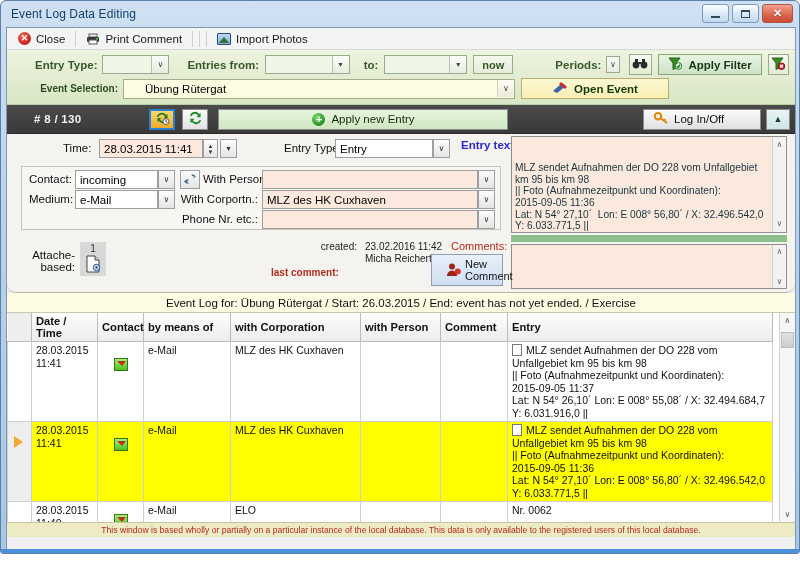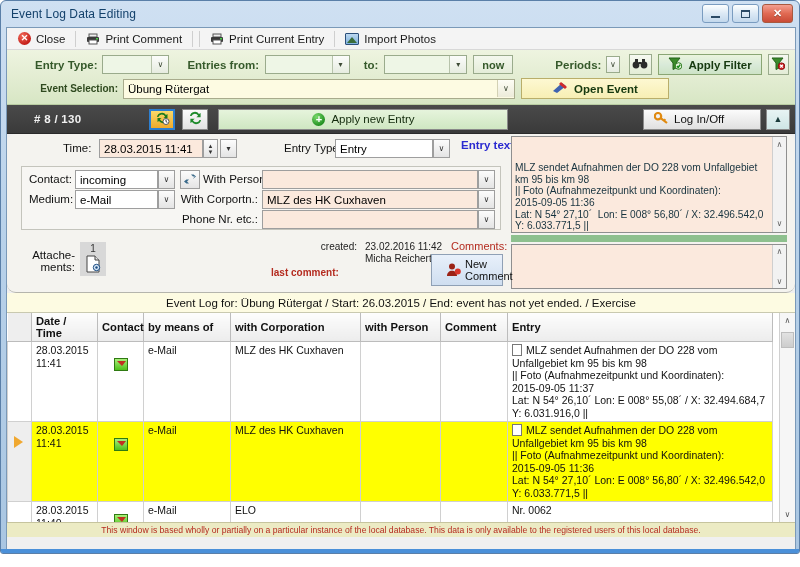--- a/index.html
+++ b/index.html
@@ -151,21 +151,21 @@
     background: linear-gradient(#f6f9f1, #e3ecd6);
     display: flex; align-items: center; justify-content: center;
   }
   .yellowrow { }
   .eventsel-label { color: #2f4a1f; font-weight: bold; font-size: 10px; }
   .creamfield {
     height: 20px;
     background: #fdfbe2;
     border: 1px solid #a8ab8c;
     display: flex; align-items: center;
-    padding-left: 4px;
+    padding-left: 21px;
     font-size: 11.5px; color: #000;
   }
   .openbtn {
     height: 21px;
     border: 1px solid #b9ae6a;
     background: linear-gradient(#fdf8d2, #f7efb4);
     display: flex; align-items: center; justify-content: center; gap: 6px;
     font-weight: bold; font-size: 11.5px; color: #16390f;
   }
 
@@ -430,31 +430,20 @@
               <rect x="3" y="1" width="8" height="3" fill="#efefef" stroke="#555"></rect>
               <rect x="1" y="4" width="12" height="5" rx="1" fill="#3a3a3a"></rect>
               <rect x="3" y="7" width="8" height="4" fill="#fff" stroke="#555"></rect>
               <rect x="10" y="5" width="2" height="1.5" fill="#4ad04a"></rect>
             </svg>
         </span>
         <span>Print Comment</span>
       </div>
       <div class="tb-sep"></div>
       <div class="tb-sep"></div>
-      <div class="tb-item">
-        <span class="ic ic-printer">
-          <svg width="14" height="12" viewBox="0 0 14 12">
-              <rect x="3" y="1" width="8" height="3" fill="#efefef" stroke="#555"></rect>
-              <rect x="1" y="4" width="12" height="5" rx="1" fill="#3a3a3a"></rect>
-              <rect x="3" y="7" width="8" height="4" fill="#fff" stroke="#555"></rect>
-              <rect x="10" y="5" width="2" height="1.5" fill="#4ad04a"></rect>
-            </svg>
-        </span>
-        <span>Print Current Entry</span>
-      </div>
       <div class="tb-sep"></div>
       <div class="tb-item">
         <span class="ic ic-photo"></span>
         <span>Import Photos</span>
       </div>
     </div>
 
     <div class="filterband">
       <div class="frow">
         <span class="flabel" style="width:110px;text-align:right;padding-right:5px;">Entry Type:</span>
@@ -652,21 +641,21 @@
       <div class="greensplit" style="position:absolute;left:504px;top:101px;width:276px;"></div>
       <div class="commentarea" style="position:absolute;left:504px;top:110px;width:276px;height:45px;">
         <span style="display:block;padding:2px 3px;font-size:10.2px;"></span>
         <div class="ta-scroll">
           <span>∧</span>
           <span>∨</span>
         </div>
       </div>
 
       <div class="attach-lbl" style="position:absolute;left:14px;top:115px;width:54px;white-space:pre-line;">Attache-
-ments:</div>
+based:</div>
       <div class="attachbox" style="position:absolute;left:73px;top:108px;">
         <span style="line-height:13px;">1</span>
         <span class="ic">
           <svg width="17" height="18" viewBox="0 0 17 18">
               <path d="M2 1h8l4 4v12H2z" fill="#fff" stroke="#444"></path>
               <path d="M10 1v4h4" fill="#e4e4e4" stroke="#444"></path>
               <circle cx="11.5" cy="12.5" r="3.2" fill="#d8e8f8" stroke="#1a4a80"></circle>
               <circle cx="11.5" cy="12.5" r="1.2" fill="#1a4a80"></circle>
             </svg>
         </span>

